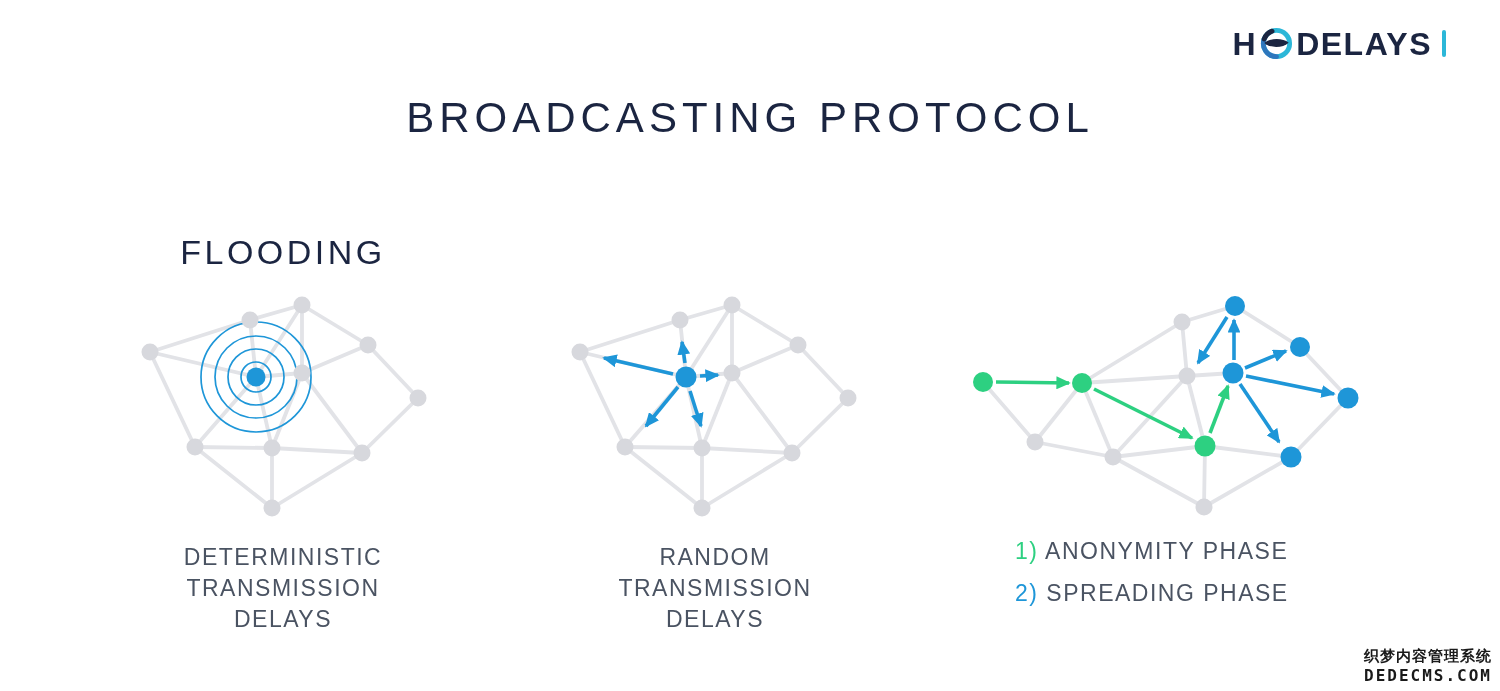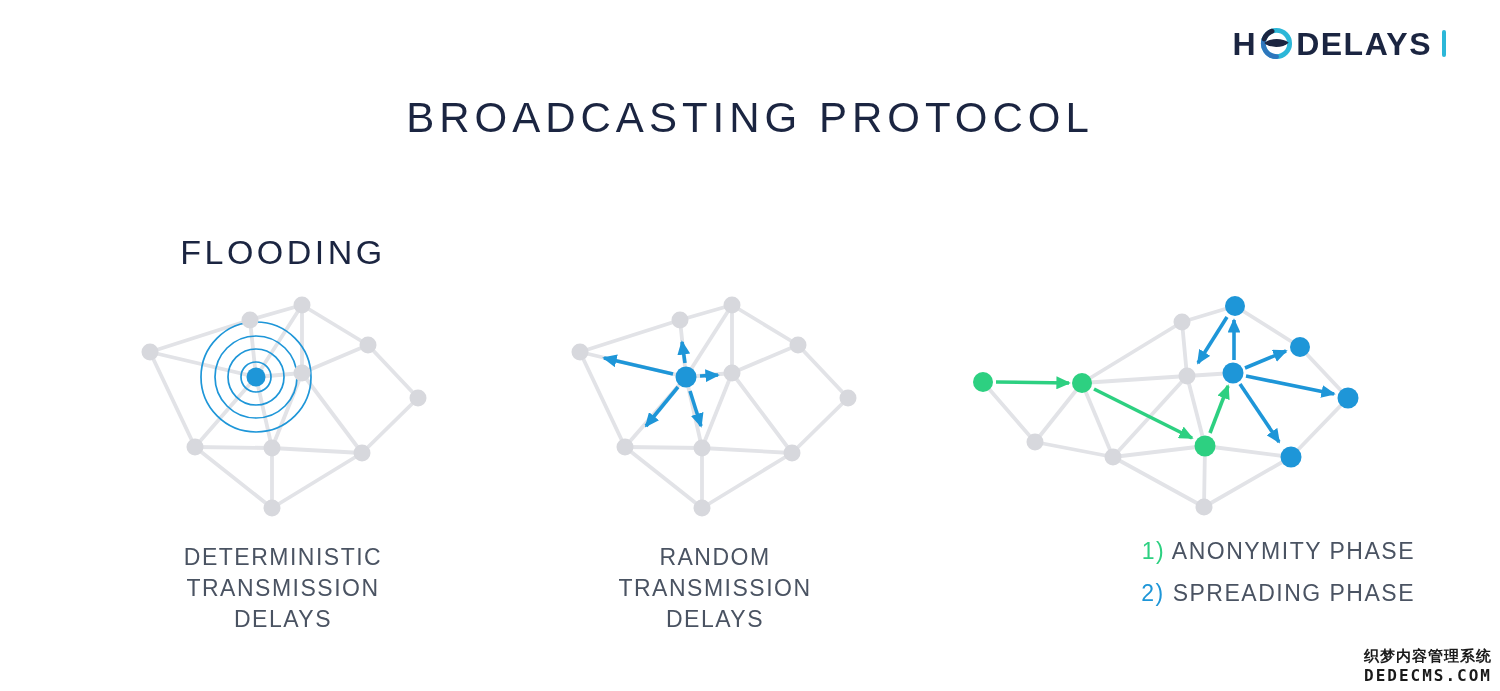--- a/index.html
+++ b/index.html
@@ -35,21 +35,21 @@
   .net.dandelion{left:950px;}
   
   .caption{
     position:absolute;top:542px;width:360px;text-align:center;
     font-size:23px;font-weight:500;letter-spacing:1.5px;line-height:31px;
     color:var(--c-caption,#4a5362);
   }
   .caption.flooding{left:103px;}
   .caption.diffusion{left:535px;}
   .phases{
-    position:absolute;top:535px;left:1015px;width:400px;text-align:right;
+    position:absolute;top:535px;left:1015px;width:400px;text-align:left;
     font-size:23px;font-weight:500;letter-spacing:1.5px;color:var(--c-caption,#4a5362);
   }
   .phase-line{height:42px;line-height:32px;}
   .phase-num{font-weight:500;}
   
   .watermark{
     position:absolute;right:8px;bottom:6px;text-align:right;
     font-family:"DejaVu Sans Mono", monospace;font-weight:700;color:#1a1a1a;
     text-shadow:-1px 0 #fff,1px 0 #fff,0 -1px #fff,0 1px #fff,1px 1px #fff,-1px -1px #fff;
   }

